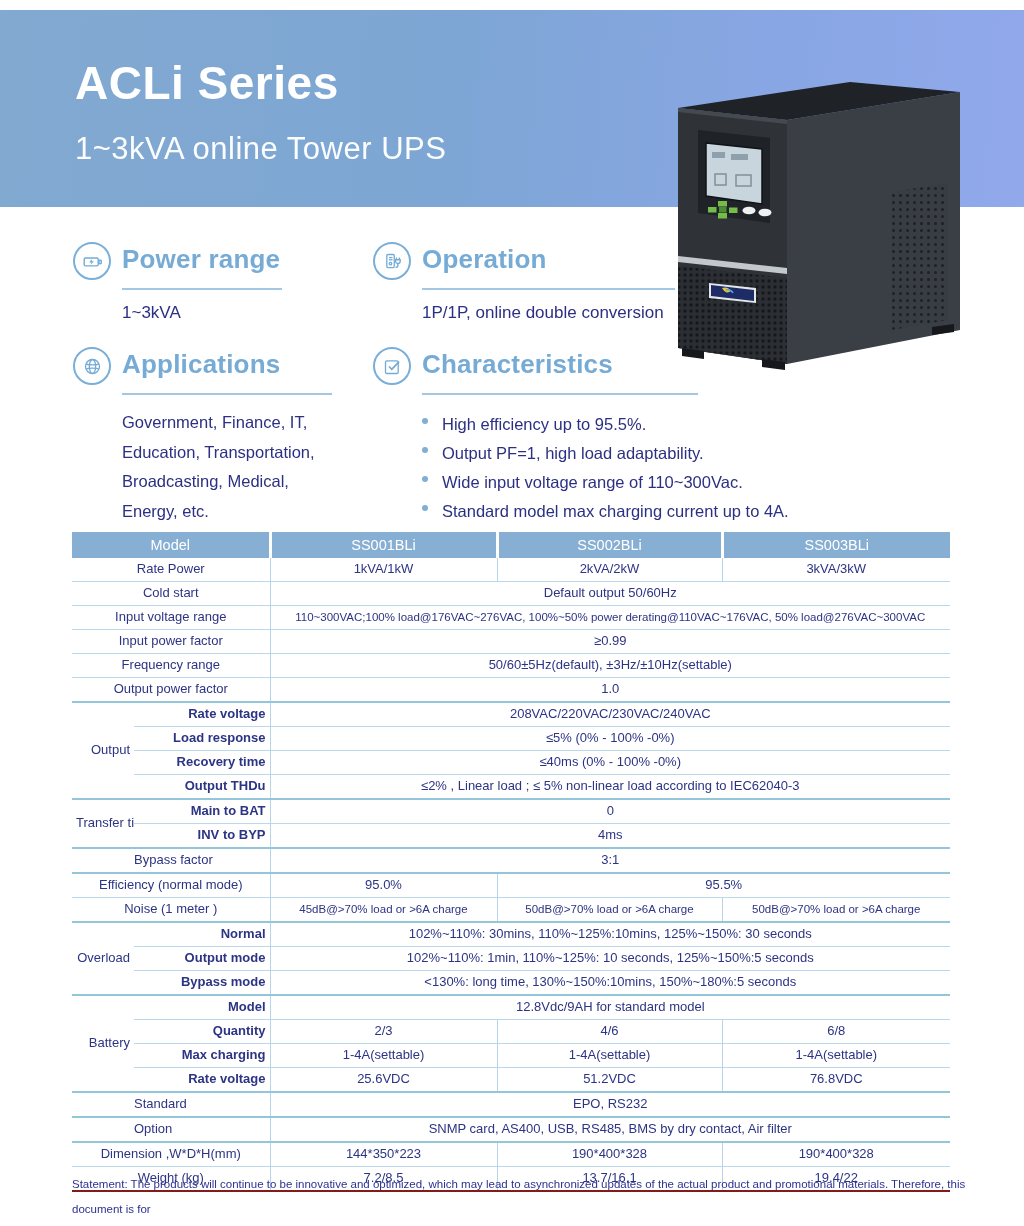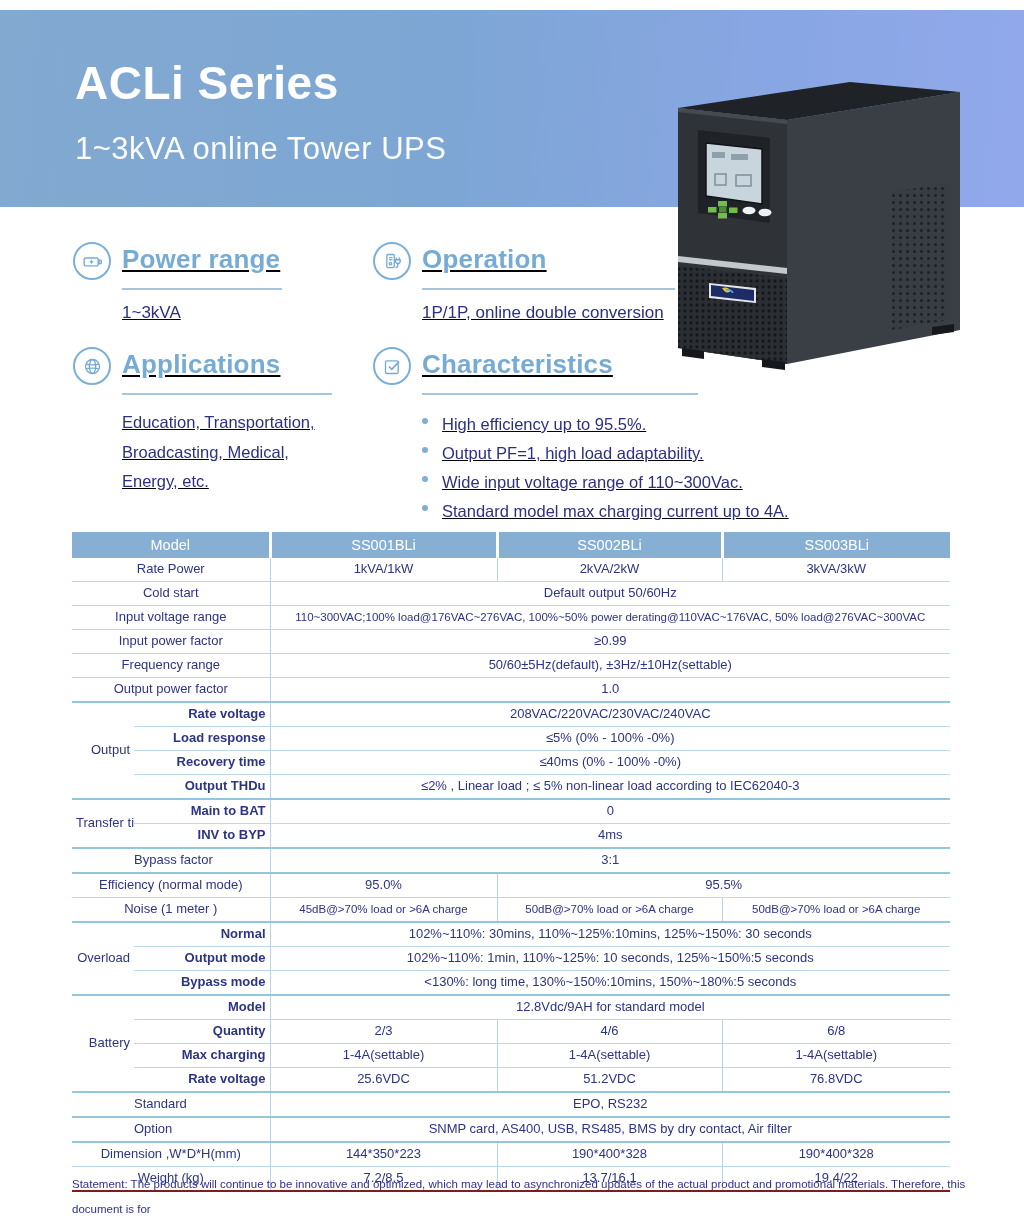--- a/index.html
+++ b/index.html
@@ -10,21 +10,21 @@
   .hero{position:absolute;left:0;top:10px;width:1016px;height:197px;
         background:linear-gradient(94deg,#82a9d0 0%,#7da6d4 42%,#88a6e3 72%,#92a9ec 100%);padding-left:37px;}
   .hero-title{position:absolute;left:75px;top:46px;margin:0;font-size:46px;font-weight:bold;
         color:#ffffff;letter-spacing:.5px;}
   .hero-sub{position:absolute;left:75px;top:121px;font-size:31px;color:#fbfdff;letter-spacing:.5px;}
 
   
   .ups{position:absolute;left:652px;top:80px;width:315px;height:290px;}
 
   
-  .sec{position:absolute;display:flex;gap:11px;text-decoration:underline;}
+  .sec{position:absolute;display:flex;gap:11px;}
   .sec-power{left:73px;top:242px;width:290px;}
   .sec-operation{left:373px;top:242px;width:330px;}
   .sec-applications{left:73px;top:347px;width:300px;}
   .sec-characteristics{left:373px;top:347px;width:580px;}
   .icon-circle{flex:0 0 38px;width:38px;height:38px;border:2px solid #79afd9;border-radius:50%;
         box-sizing:border-box;display:flex;align-items:center;justify-content:center;}
   .icon-circle svg{width:21px;height:21px;}
   .sec h2{margin:2px 0 0 0;font-size:26px;font-weight:bold;color:#76abd5;letter-spacing:.2px;}
   .rule{border-top:2px solid #a3c6e2;margin-top:13px;}
   .rule-power{width:160px;}
@@ -163,20 +163,21 @@
         <circle cx="12" cy="12" r="8"></circle>
         <ellipse cx="12" cy="12" rx="3.6" ry="8"></ellipse>
         <path d="M4.6 9 c2.5 1.6 12.3 1.6 14.8 0"></path>
         <path d="M4.6 15 c2.5 -1.6 12.3 -1.6 14.8 0"></path>
       </svg>
     </div>
     <div>
       <h2>Applications</h2>
       <div class="rule rule-applications"></div>
       <div class="app-lines">
+        <div>Government, Finance, IT,</div>
         <div>Education, Transportation,</div>
         <div>Broadcasting, Medical,</div>
         <div>Energy, etc.</div>
       </div>
     </div>
   </section>
 
   <section class="sec sec-characteristics">
     <div class="icon-circle">
       <svg viewBox="0 0 24 24" fill="none" stroke="#74abd6" stroke-width="1.5">

